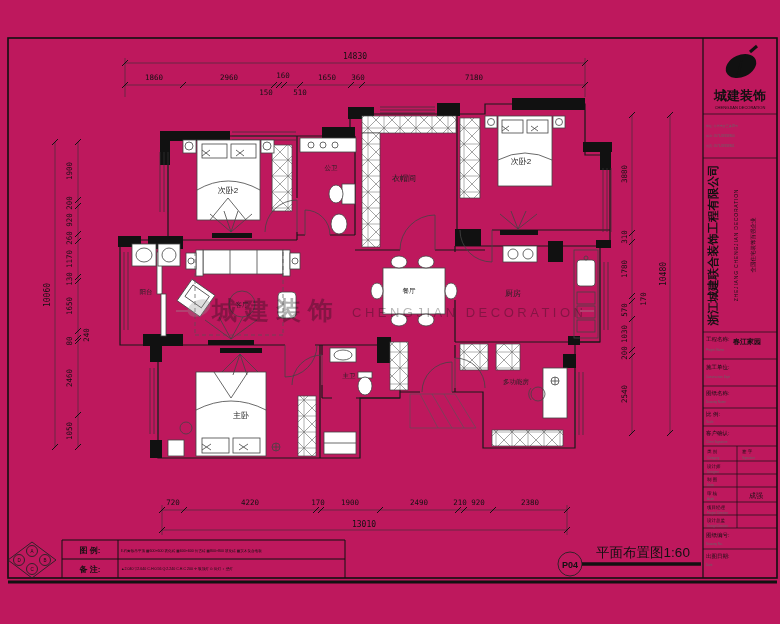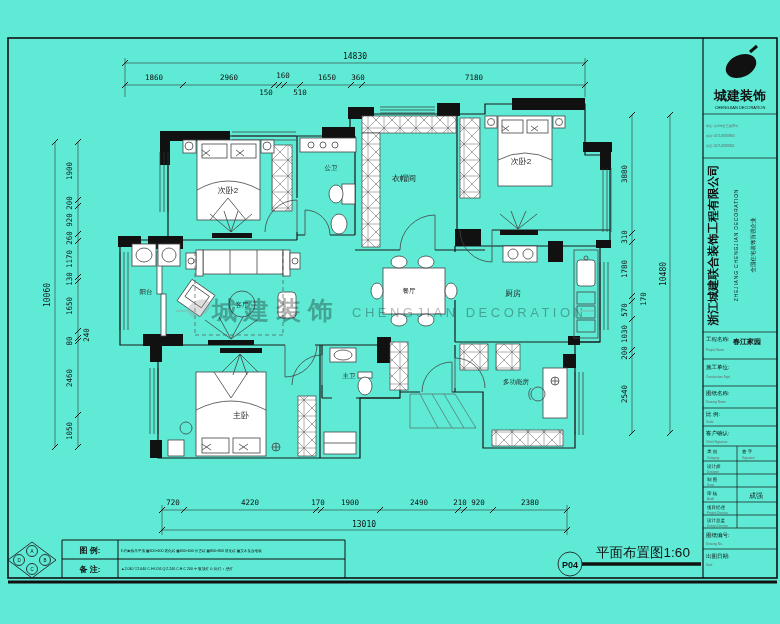--- a/index.html
+++ b/index.html
@@ -1,16 +1,16 @@
 <!DOCTYPE html>
 <html><head>
 <meta charset="utf-8">
 <style>
   html,body{margin:0;padding:0;background:#fff;}
-  #page{position:relative;width:780px;height:624px;background:#5eead4;overflow:hidden;}
+  #page{position:relative;width:780px;height:624px;background:#be185d;overflow:hidden;}
   svg{position:absolute;left:0;top:0;}
   svg text{font-family:"Liberation Sans","DejaVu Sans",sans-serif;fill:#111;}
   .dim{font-family:"DejaVu Sans Mono",monospace;font-size:7.5px;fill:#111;}
   .dimbig{font-family:"DejaVu Sans Mono",monospace;font-size:8px;fill:#111;}
   .room{font-size:8px;fill:#222;}
   .rooms{font-size:6.5px;fill:#222;}
   .thin{stroke:#222;stroke-width:0.9;fill:none;}
   .wall{stroke:#1a1a1a;stroke-width:1.2;fill:none;}
   .furn{stroke:#444;stroke-width:0.8;fill:#fff;}
   .furnn{stroke:#444;stroke-width:0.8;fill:none;}

